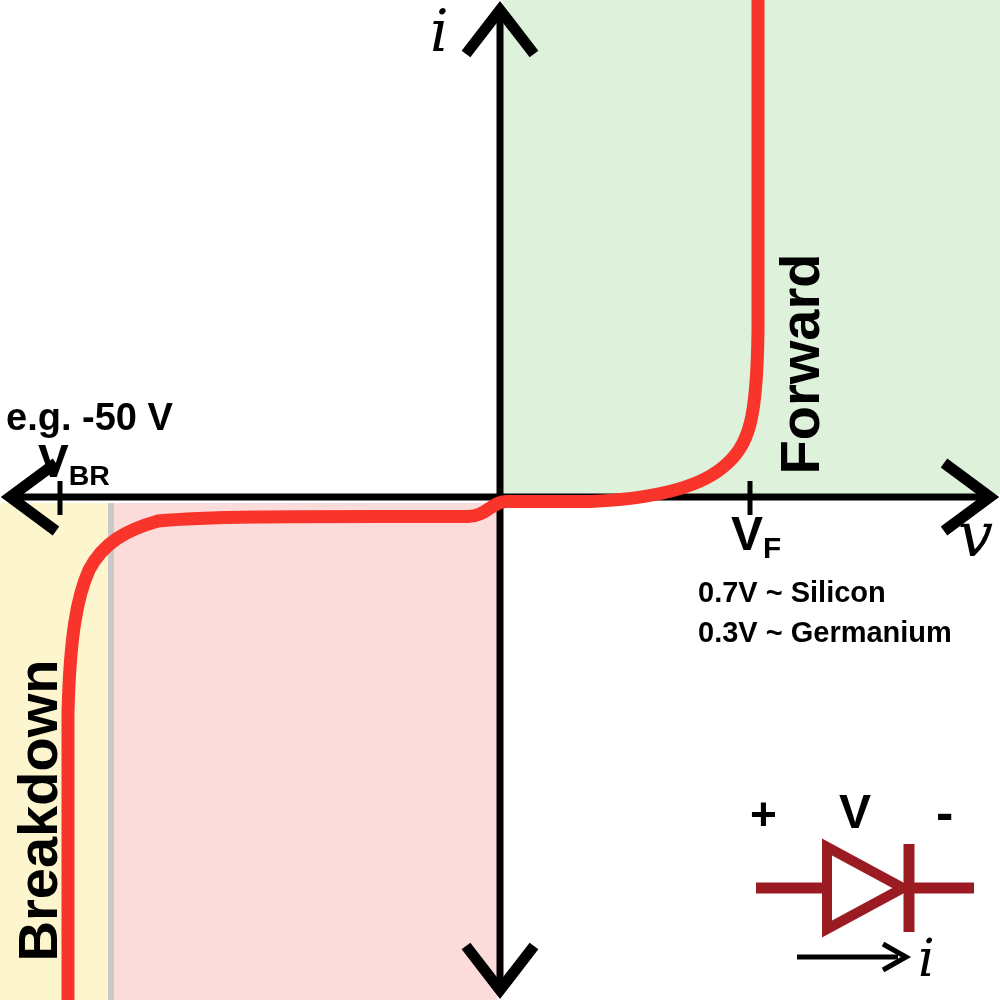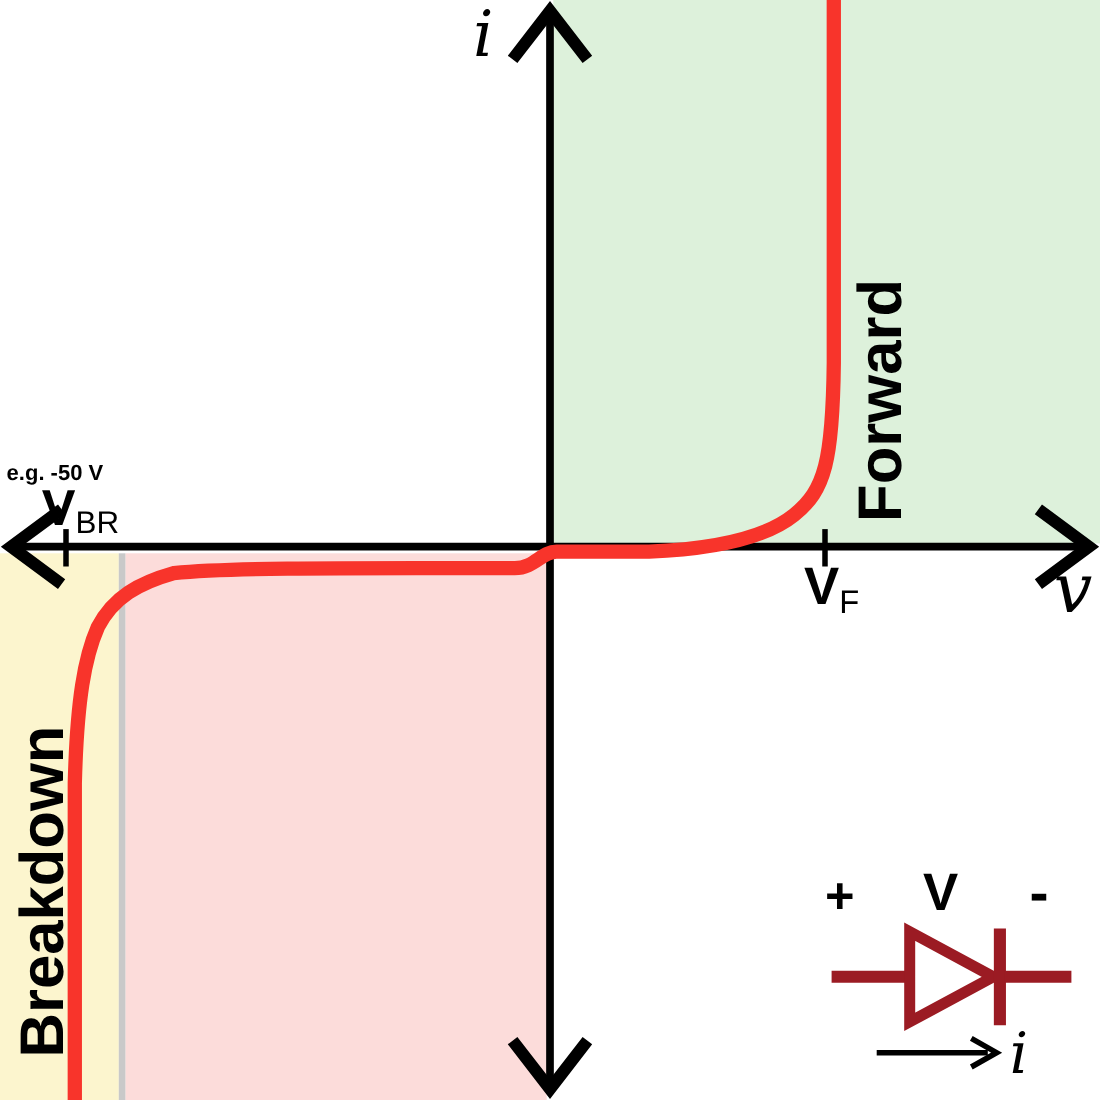--- a/index.html
+++ b/index.html
@@ -19,24 +19,24 @@
 
   #plot-svg { position: absolute; left: 0; top: 0; }
 
   .lbl { position: absolute; color: #000; line-height: 1; white-space: nowrap; }
   .bold { font-weight: bold; }
   .ser-it { font-family: "DejaVu Serif", serif; font-style: italic; }
 
   #y-axis-label { left: 430px; top: 2px;  font-size: 58px; }
   #x-axis-label { left: 958px; top: 504px; font-size: 62px; }
 
-  #breakdown-example { left: 6px;  top: 398px; font-size: 20px; margin-top: 22px; }
+  #breakdown-example { left: 6px;  top: 398px; font-size: 38px; }
   #vbr-label { left: 38px;  top: 438px; font-size: 46px; }
   #vf-label  { left: 731px; top: 510px; font-size: 48px; text-align: center; }
-  .vsub { font-size: 0.62em; font-weight: normal; vertical-align: -0.28em; }
+  .vsub { font-size: 0.62em; font-weight: bold; vertical-align: -0.28em; }
 
   #silicon-note   { left: 698px; top: 578px; font-size: 29px; }
   #germanium-note { left: 698px; top: 618px; font-size: 29px; }
 
   #reverse-label { left: 221px; top: 537px; font-size: 57px; }
 
   .rot { transform: rotate(-90deg); transform-origin: 0 0; text-align: center; }
   #forward-label   { left: 772px; top: 484px; width: 240px; height: 62px; font-size: 56px; }
   #breakdown-label { left: 10px;  top: 968px; width: 315px; height: 60px; font-size: 56px; }
 
@@ -88,20 +88,22 @@
     </g>
   </svg>
 
   <div class="lbl ser-it" id="y-axis-label">i</div>
   <div class="lbl ser-it" id="x-axis-label">v</div>
 
   <div class="lbl bold" id="breakdown-example">e.g. -50 V</div>
   <div class="lbl bold" id="vbr-label"><span>V</span><span class="vsub">BR</span></div>
 
   <div class="lbl bold" id="vf-label"><span>V</span><span class="vsub">F</span></div>
+  <div class="lbl bold" id="silicon-note">0.7V ~ Silicon</div>
+  <div class="lbl bold" id="germanium-note">0.3V ~ Germanium</div>
 
   <div class="lbl bold rot" id="forward-label">Forward</div>
   <div class="lbl bold rot" id="breakdown-label">Breakdown</div>
 
   <div class="lbl bold" id="diode-plus">+</div>
   <div class="lbl bold" id="diode-v">V</div>
   <div class="lbl bold" id="diode-minus">-</div>
   <div class="lbl ser-it" id="diode-i">i</div>
 
 </div>

